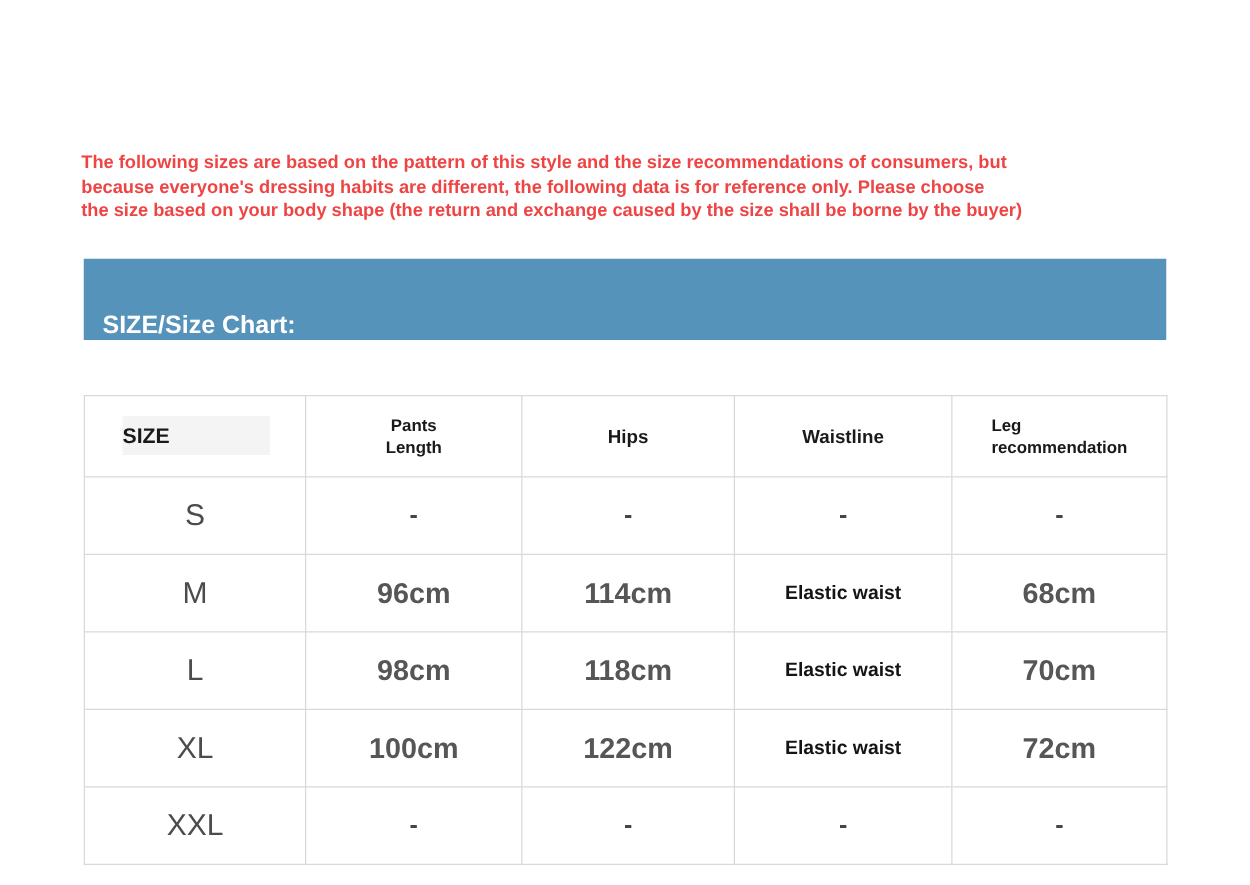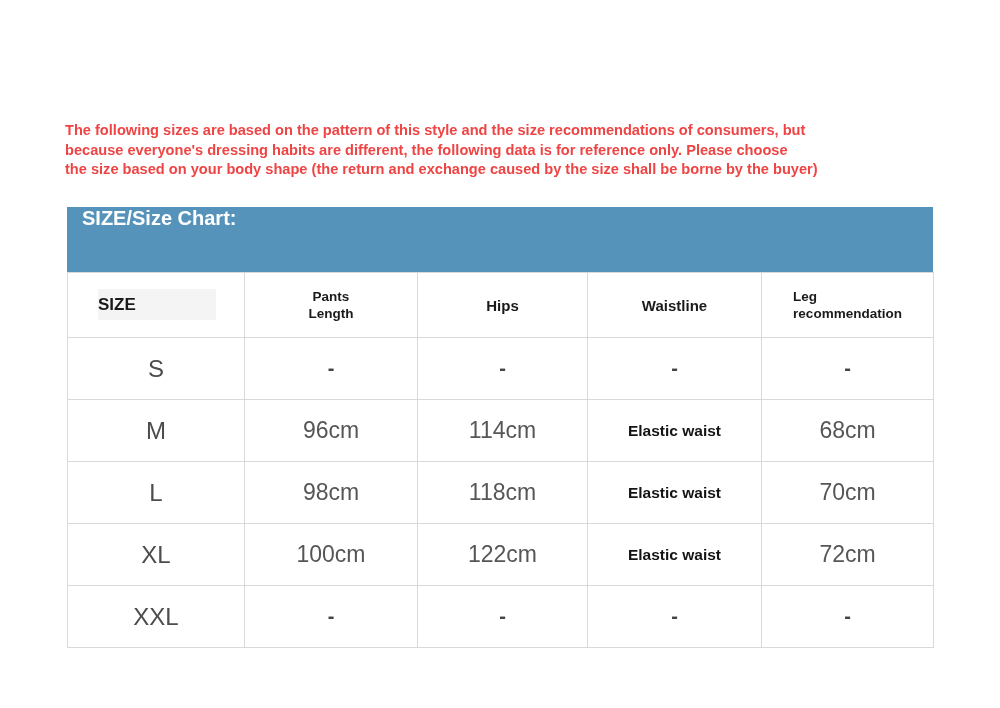--- a/index.html
+++ b/index.html
@@ -34,32 +34,33 @@
   .chart-wrap {
     position: absolute;
     left: 67px;
     top: 207px;
     width: 866px;
   }
   .chart-title-bar {
     height: 65px;
     background: #5593ba;
     display: flex;
-    align-items: flex-start;
+    align-items: flex-end;
     padding-left: 15px;
   }
   .chart-title {
     color: #ffffff;
     font-size: 20px;
     font-weight: 700;
   }
   table.size-table {
     width: 866px;
     table-layout: fixed;
     border-collapse: collapse;
+    margin-top: 44px;
   }
   .size-table th, .size-table td {
     border: 1px solid #d9d9d9;
     text-align: center;
     vertical-align: middle;
     background: #ffffff;
   }
   .size-table thead th { height: 65px; font-weight: 700; color: #1a1a1a; }
   .size-table tbody td { height: 62px; }
 
@@ -70,21 +71,21 @@
   }
   th.h-size .hl {
     background: #f4f4f4;
     padding: 6px 80px 6px 0;
   }
   th.h-two { font-size: 13.5px; line-height: 17px; }
   th.h-one { font-size: 15px; }
   th.h-leg .block { display: inline-block; text-align: left; }
 
   td.sz   { font-size: 24px; color: #4c4c4c; }
-  td.val  { font-size: 23px; color: #565656; font-weight: 400; }
+  td.val  { font-size: 23px; color: #565656; font-weight: 700; }
   td.dash { font-size: 20px; color: #444444; font-weight: 700; }
   td.elastic { font-size: 15.5px; color: #141414; font-weight: 700; }
 </style>
 </head>
 <body>
 
 <div class="page">
 
 
   <div class="intro-paragraph">

